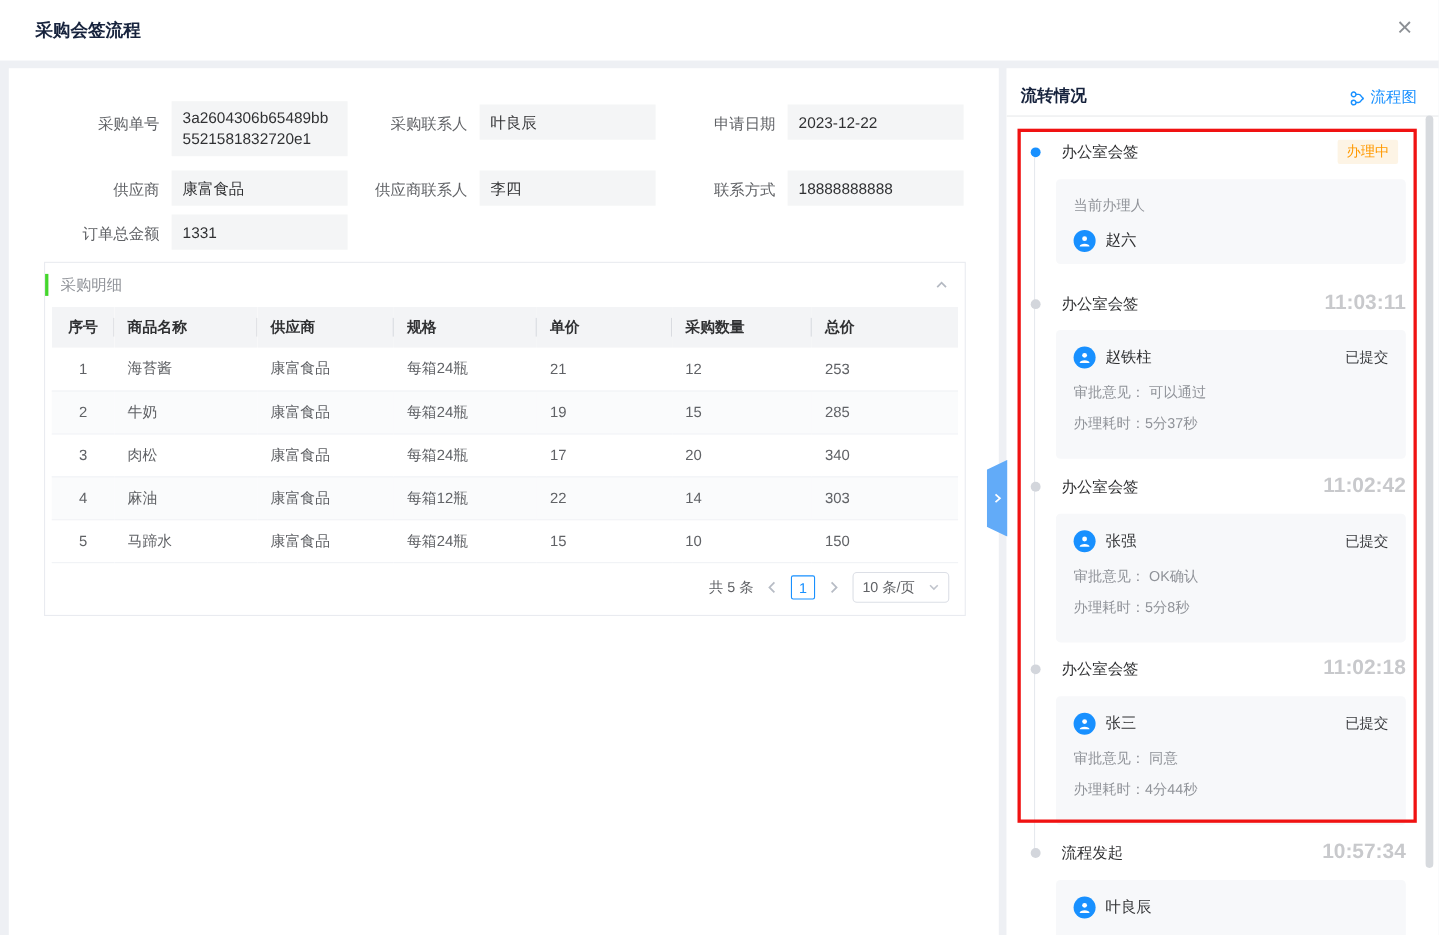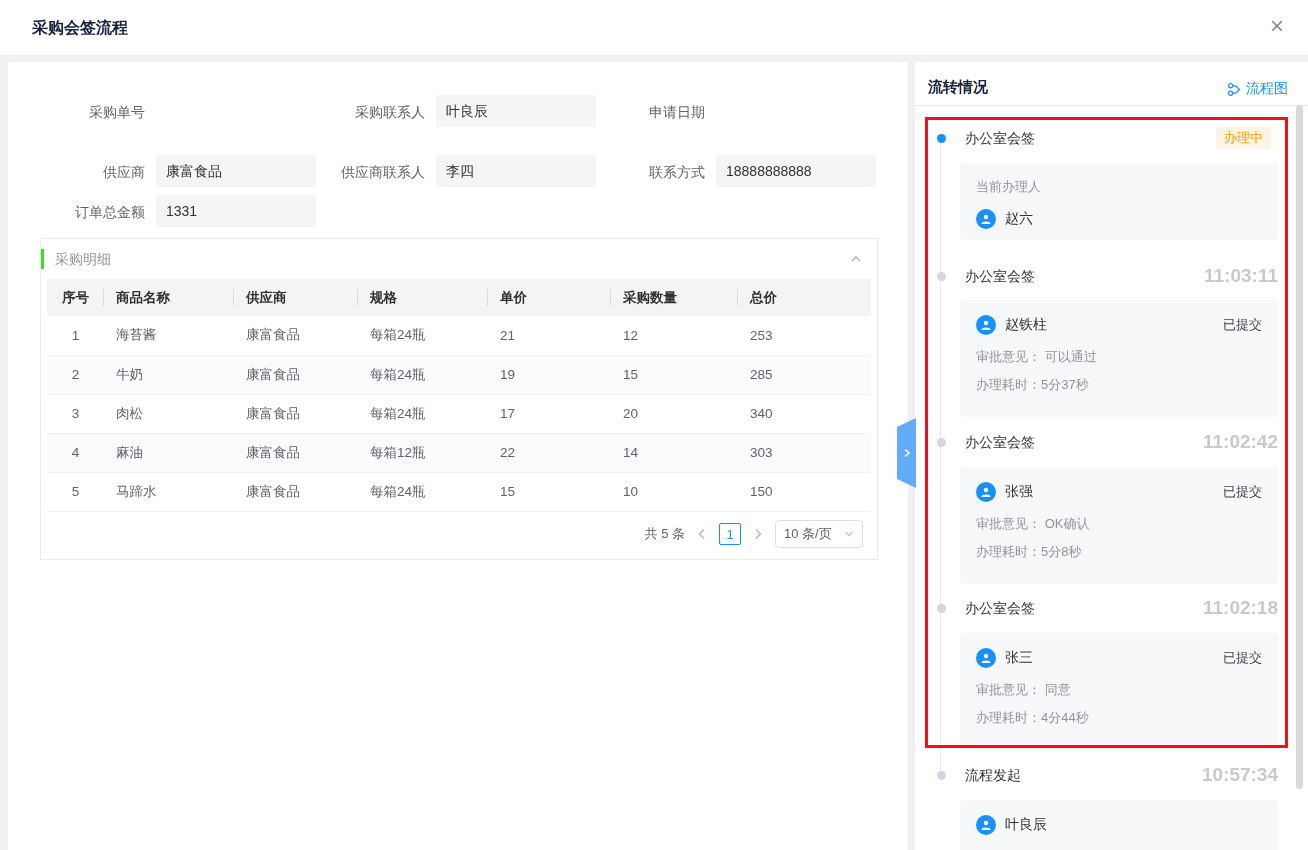--- a/index.html
+++ b/index.html
@@ -76,25 +76,27 @@
 <body>
 
 <div class="dlg-header">
   <div class="dlg-title">采购会签流程</div>
   <div class="close-btn">×</div>
 </div>
 
 <div class="left-panel">
 
   <div class="f-label" style="left:0;top:40px;width:137px">采购单号</div>
+  <div class="f-input tall" style="left:148px;top:30px">3a2604306b65489bb5521581832720e1</div>
 
   <div class="f-label" style="left:300px;top:40px;width:117px">采购联系人</div>
   <div class="f-input" style="left:428px;top:33px">叶良辰</div>
 
   <div class="f-label" style="left:580px;top:40px;width:117px">申请日期</div>
+  <div class="f-input" style="left:708px;top:33px">2023-12-22</div>
 
   <div class="f-label" style="left:0;top:100px;width:137px">供应商</div>
   <div class="f-input" style="left:148px;top:93px">康富食品</div>
 
   <div class="f-label" style="left:300px;top:100px;width:117px">供应商联系人</div>
   <div class="f-input" style="left:428px;top:93px">李四</div>
 
   <div class="f-label" style="left:580px;top:100px;width:117px">联系方式</div>
   <div class="f-input" style="left:708px;top:93px">18888888888</div>
 

